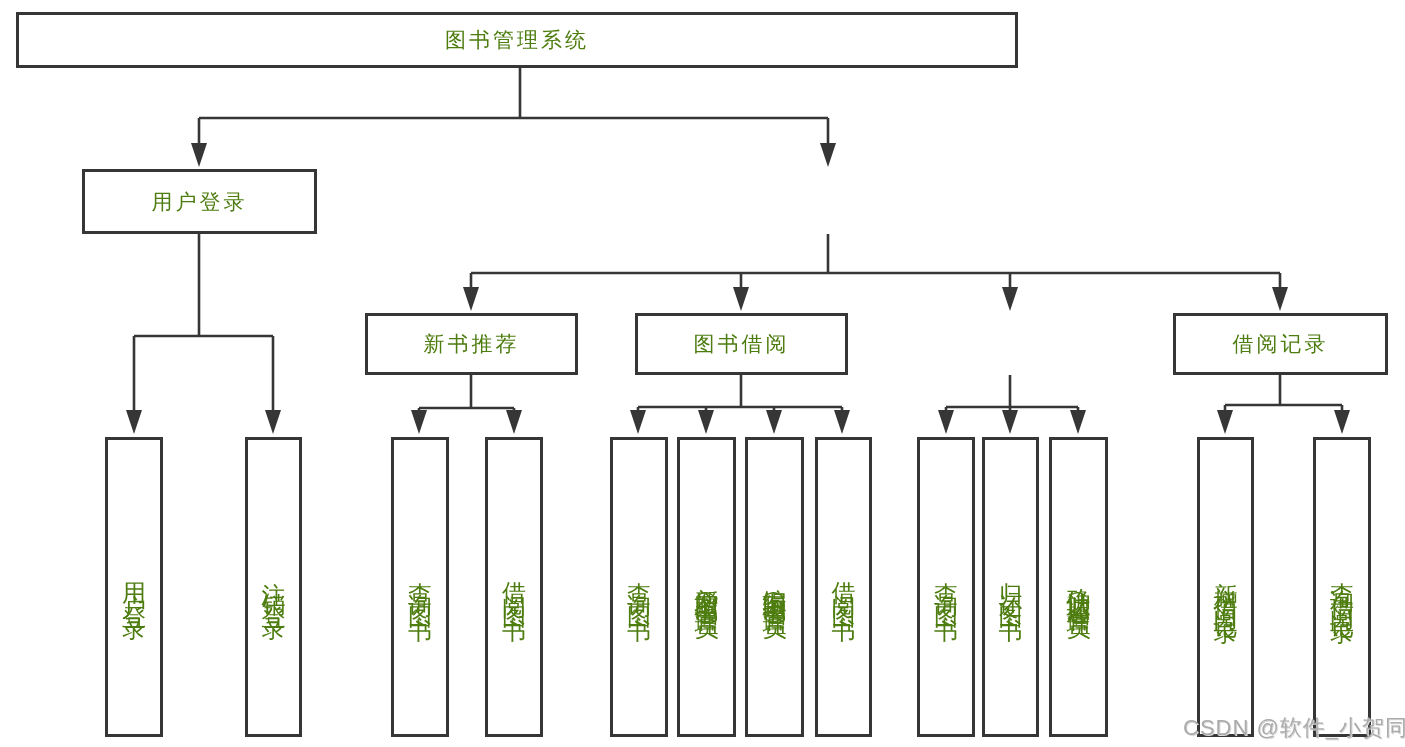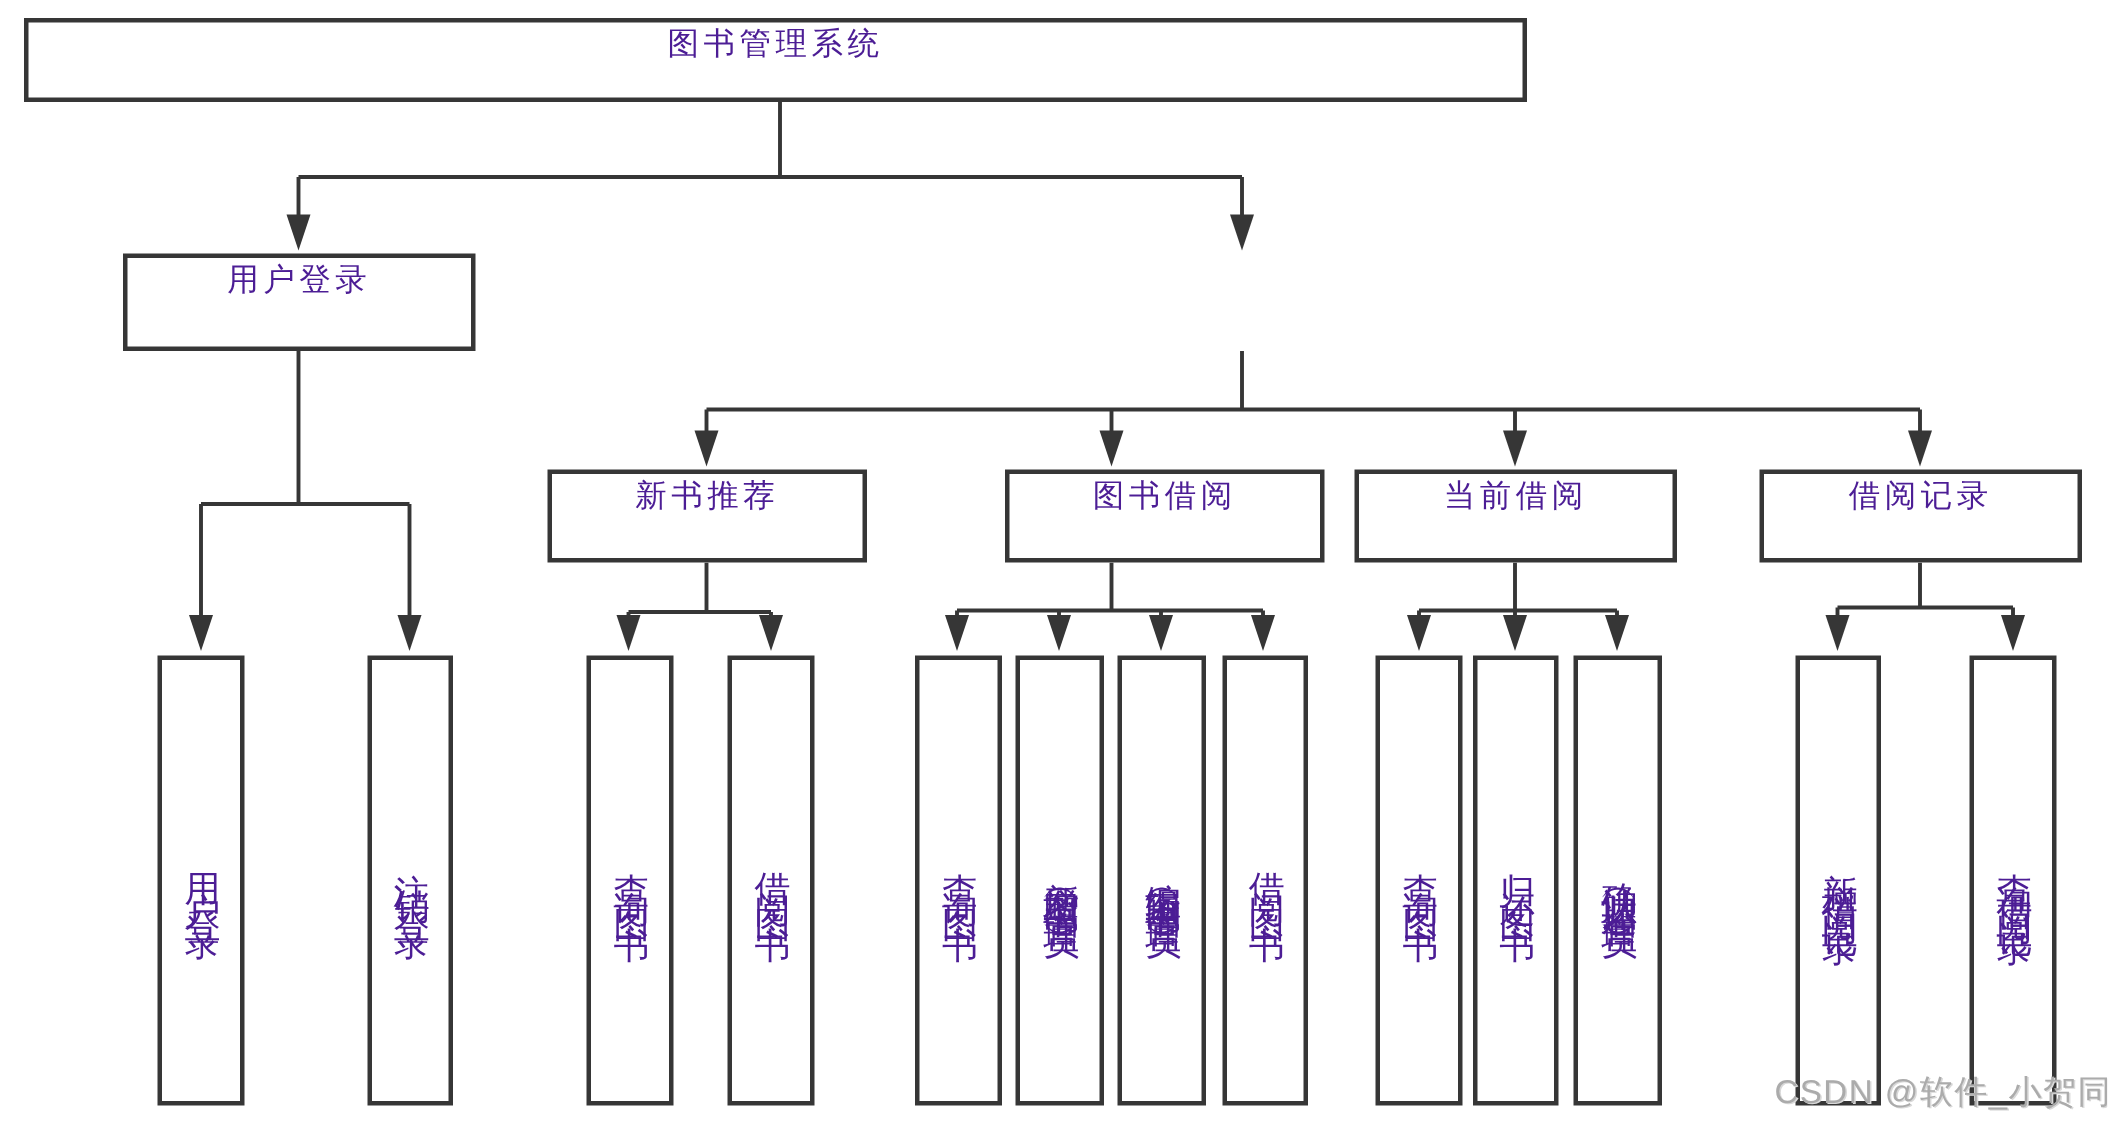--- a/index.html
+++ b/index.html
@@ -18,36 +18,37 @@
   #connectors {
     position: absolute;
     left: 0; top: 0;
     pointer-events: none;
   }
   .box {
     position: absolute;
     box-sizing: border-box;
     border: 3px solid #363636;
     background: #ffffff;
-    color: #4c1d95;
+    color: #4d7c0f;
     display: flex;
+    align-items: center;
     justify-content: center;
     text-align: center;
   }
   .h-label {
     font-size: 21px;
     letter-spacing: 3px;
     white-space: nowrap;
   }
   .root-box   { left: 16px;  top: 12px;  width: 1002px; height: 56px; }
   .l2a        { left: 82px;  top: 169px; width: 235px;  height: 65px; }
   .l2b        { left: 709px; top: 169px; width: 238px;  height: 65px; }
   .l3         { top: 313px; height: 62px; }
   .l3a { left: 365px;  width: 213px; }
-  .l3b { left: 635px;  width: 213px; margin-left: 35px; }
+  .l3b { left: 635px;  width: 213px; }
   .l3c { left: 903px;  width: 215px; }
   .l3d { left: 1173px; width: 215px; }
   .leaf {
     top: 437px;
     width: 58px;
     height: 300px;
     border-width: 3px;
   }
   .v-label {
     writing-mode: vertical-lr;
@@ -149,23 +150,20 @@
   <div class="box l2a">
     <span class="h-label">用户登录</span>
   </div>
 
   <div class="box l3 l3a">
     <span class="h-label">新书推荐</span>
   </div>
   <div class="box l3 l3b">
     <span class="h-label">图书借阅</span>
   </div>
-  <div class="box l3 l3c">
-    <span class="h-label">当前借阅</span>
-  </div>
   <div class="box l3 l3d">
     <span class="h-label">借阅记录</span>
   </div>
 
   <div class="box leaf v4" style="left:105px">
     <span class="v-label">用户登录</span>
   </div>
   <div class="box leaf v4" style="left:245px;width:57px">
     <span class="v-label">注销登录</span>
   </div>

